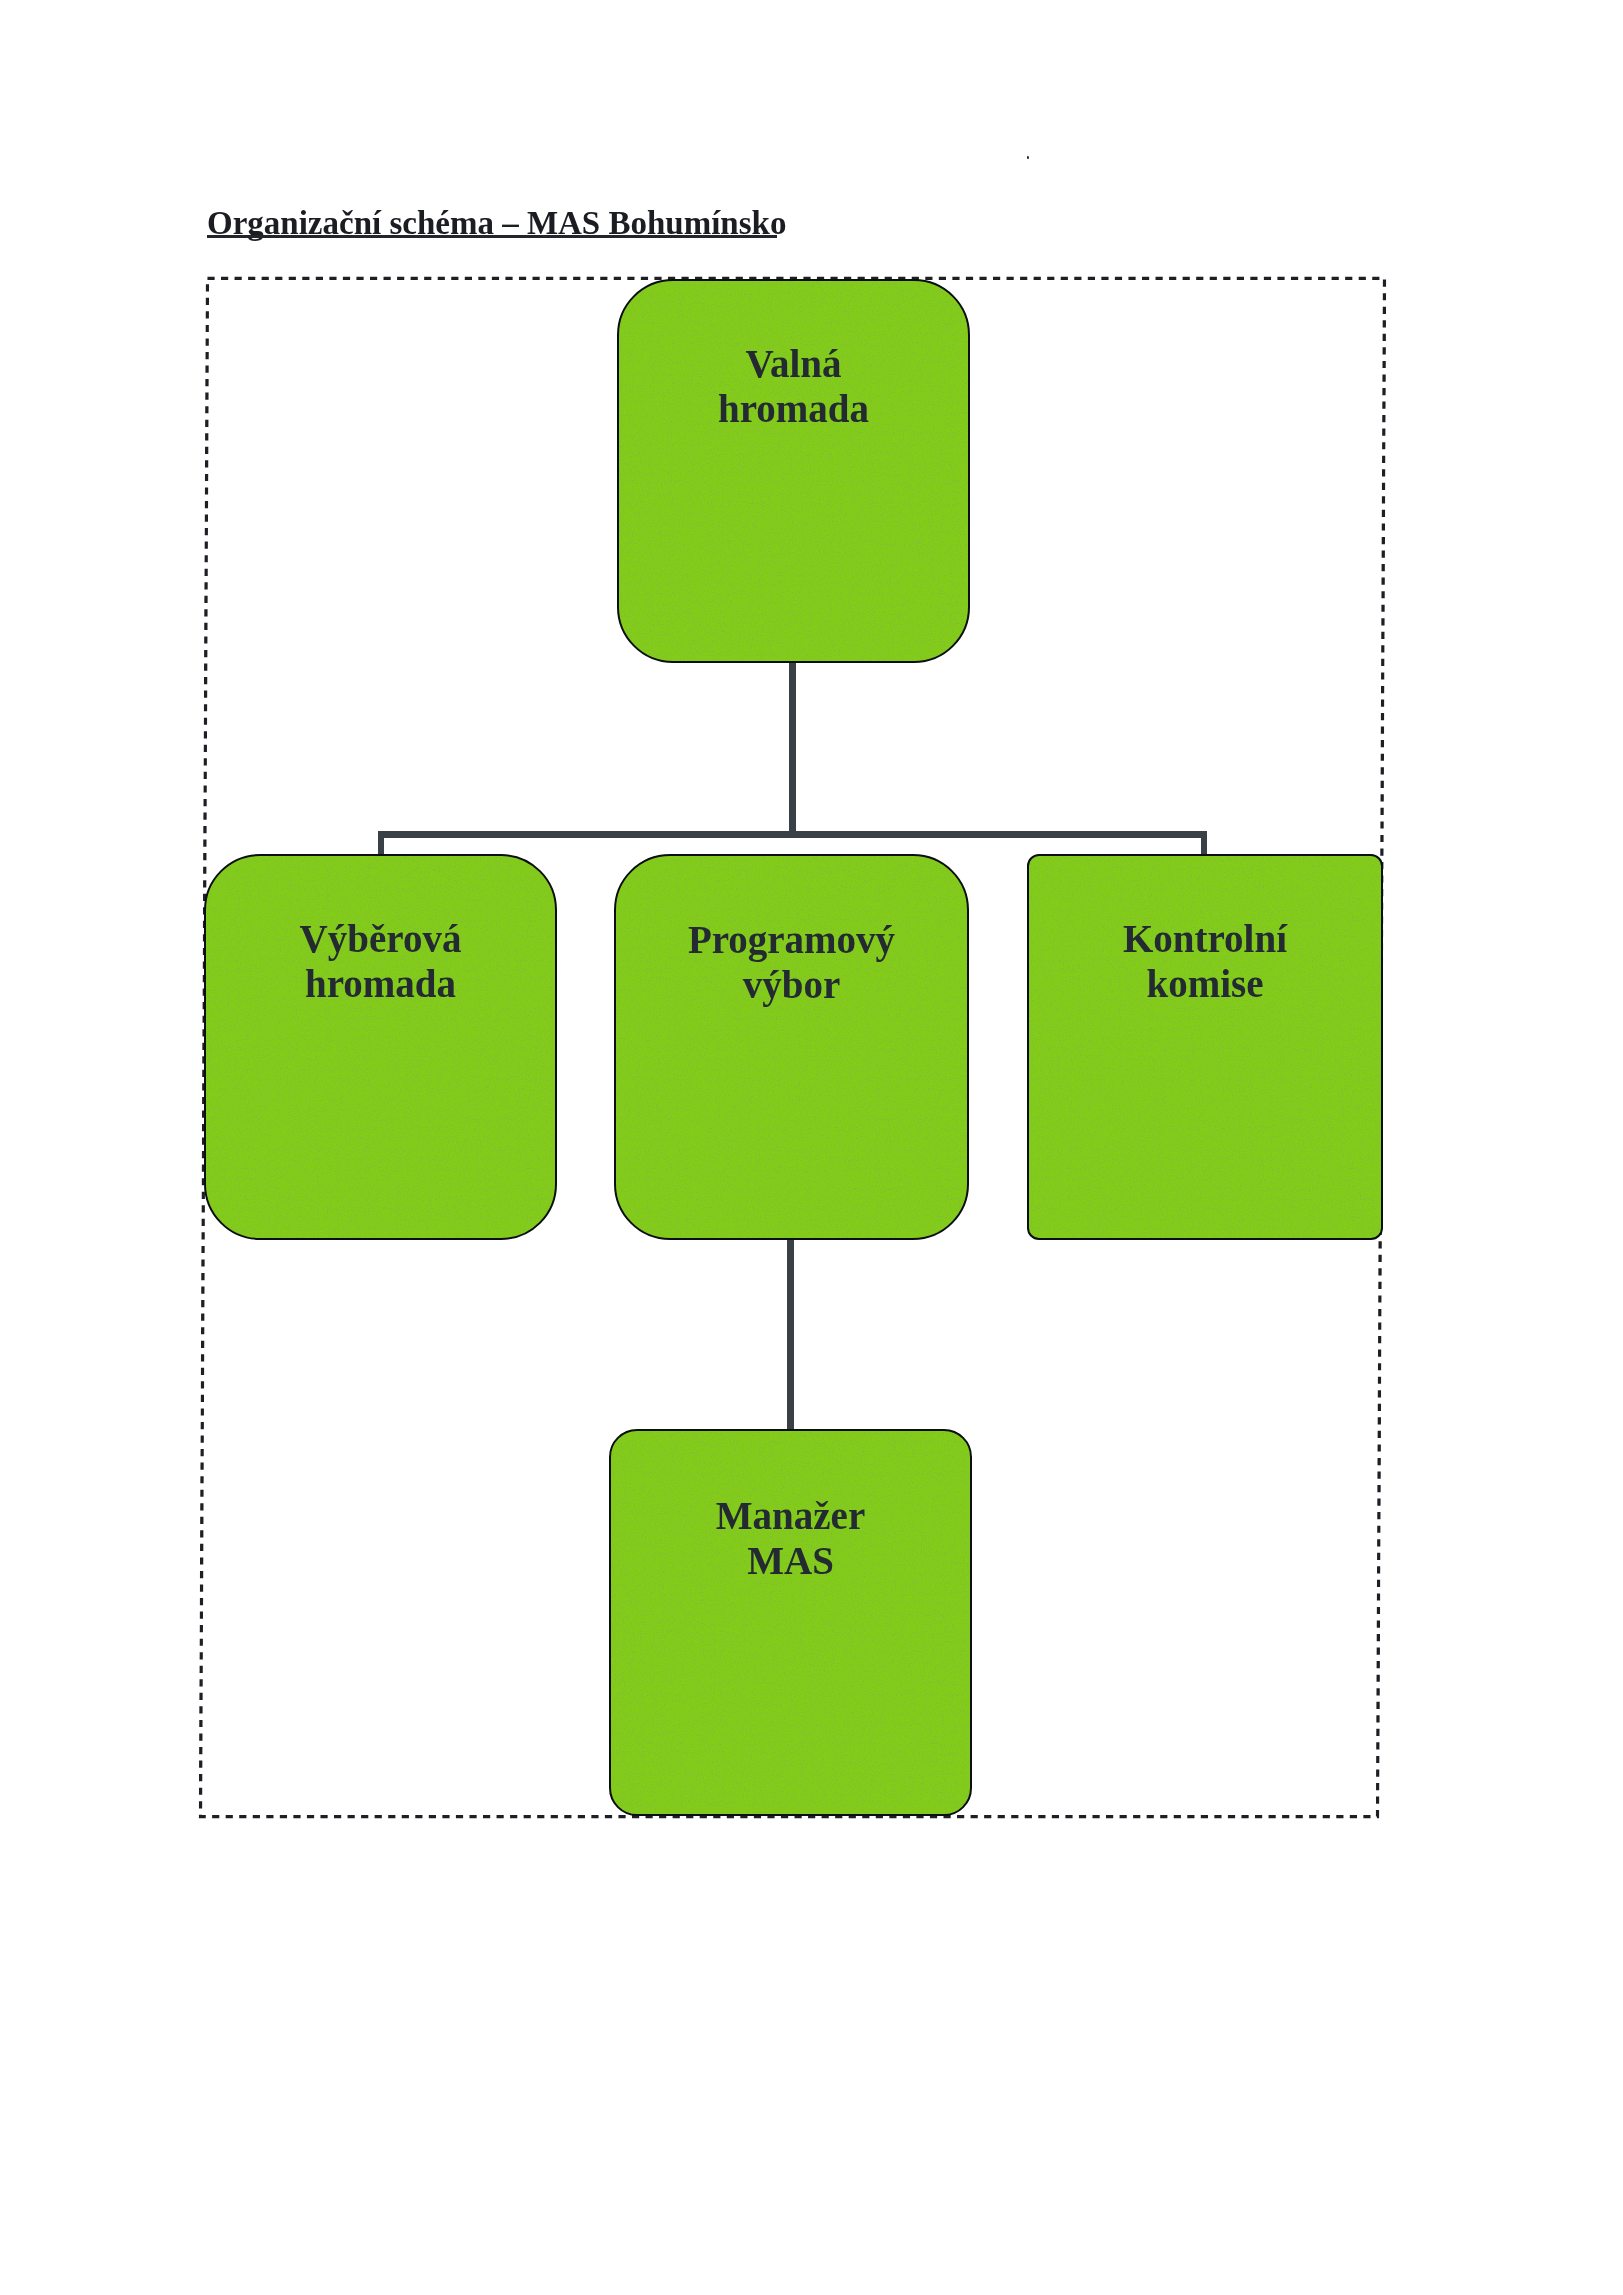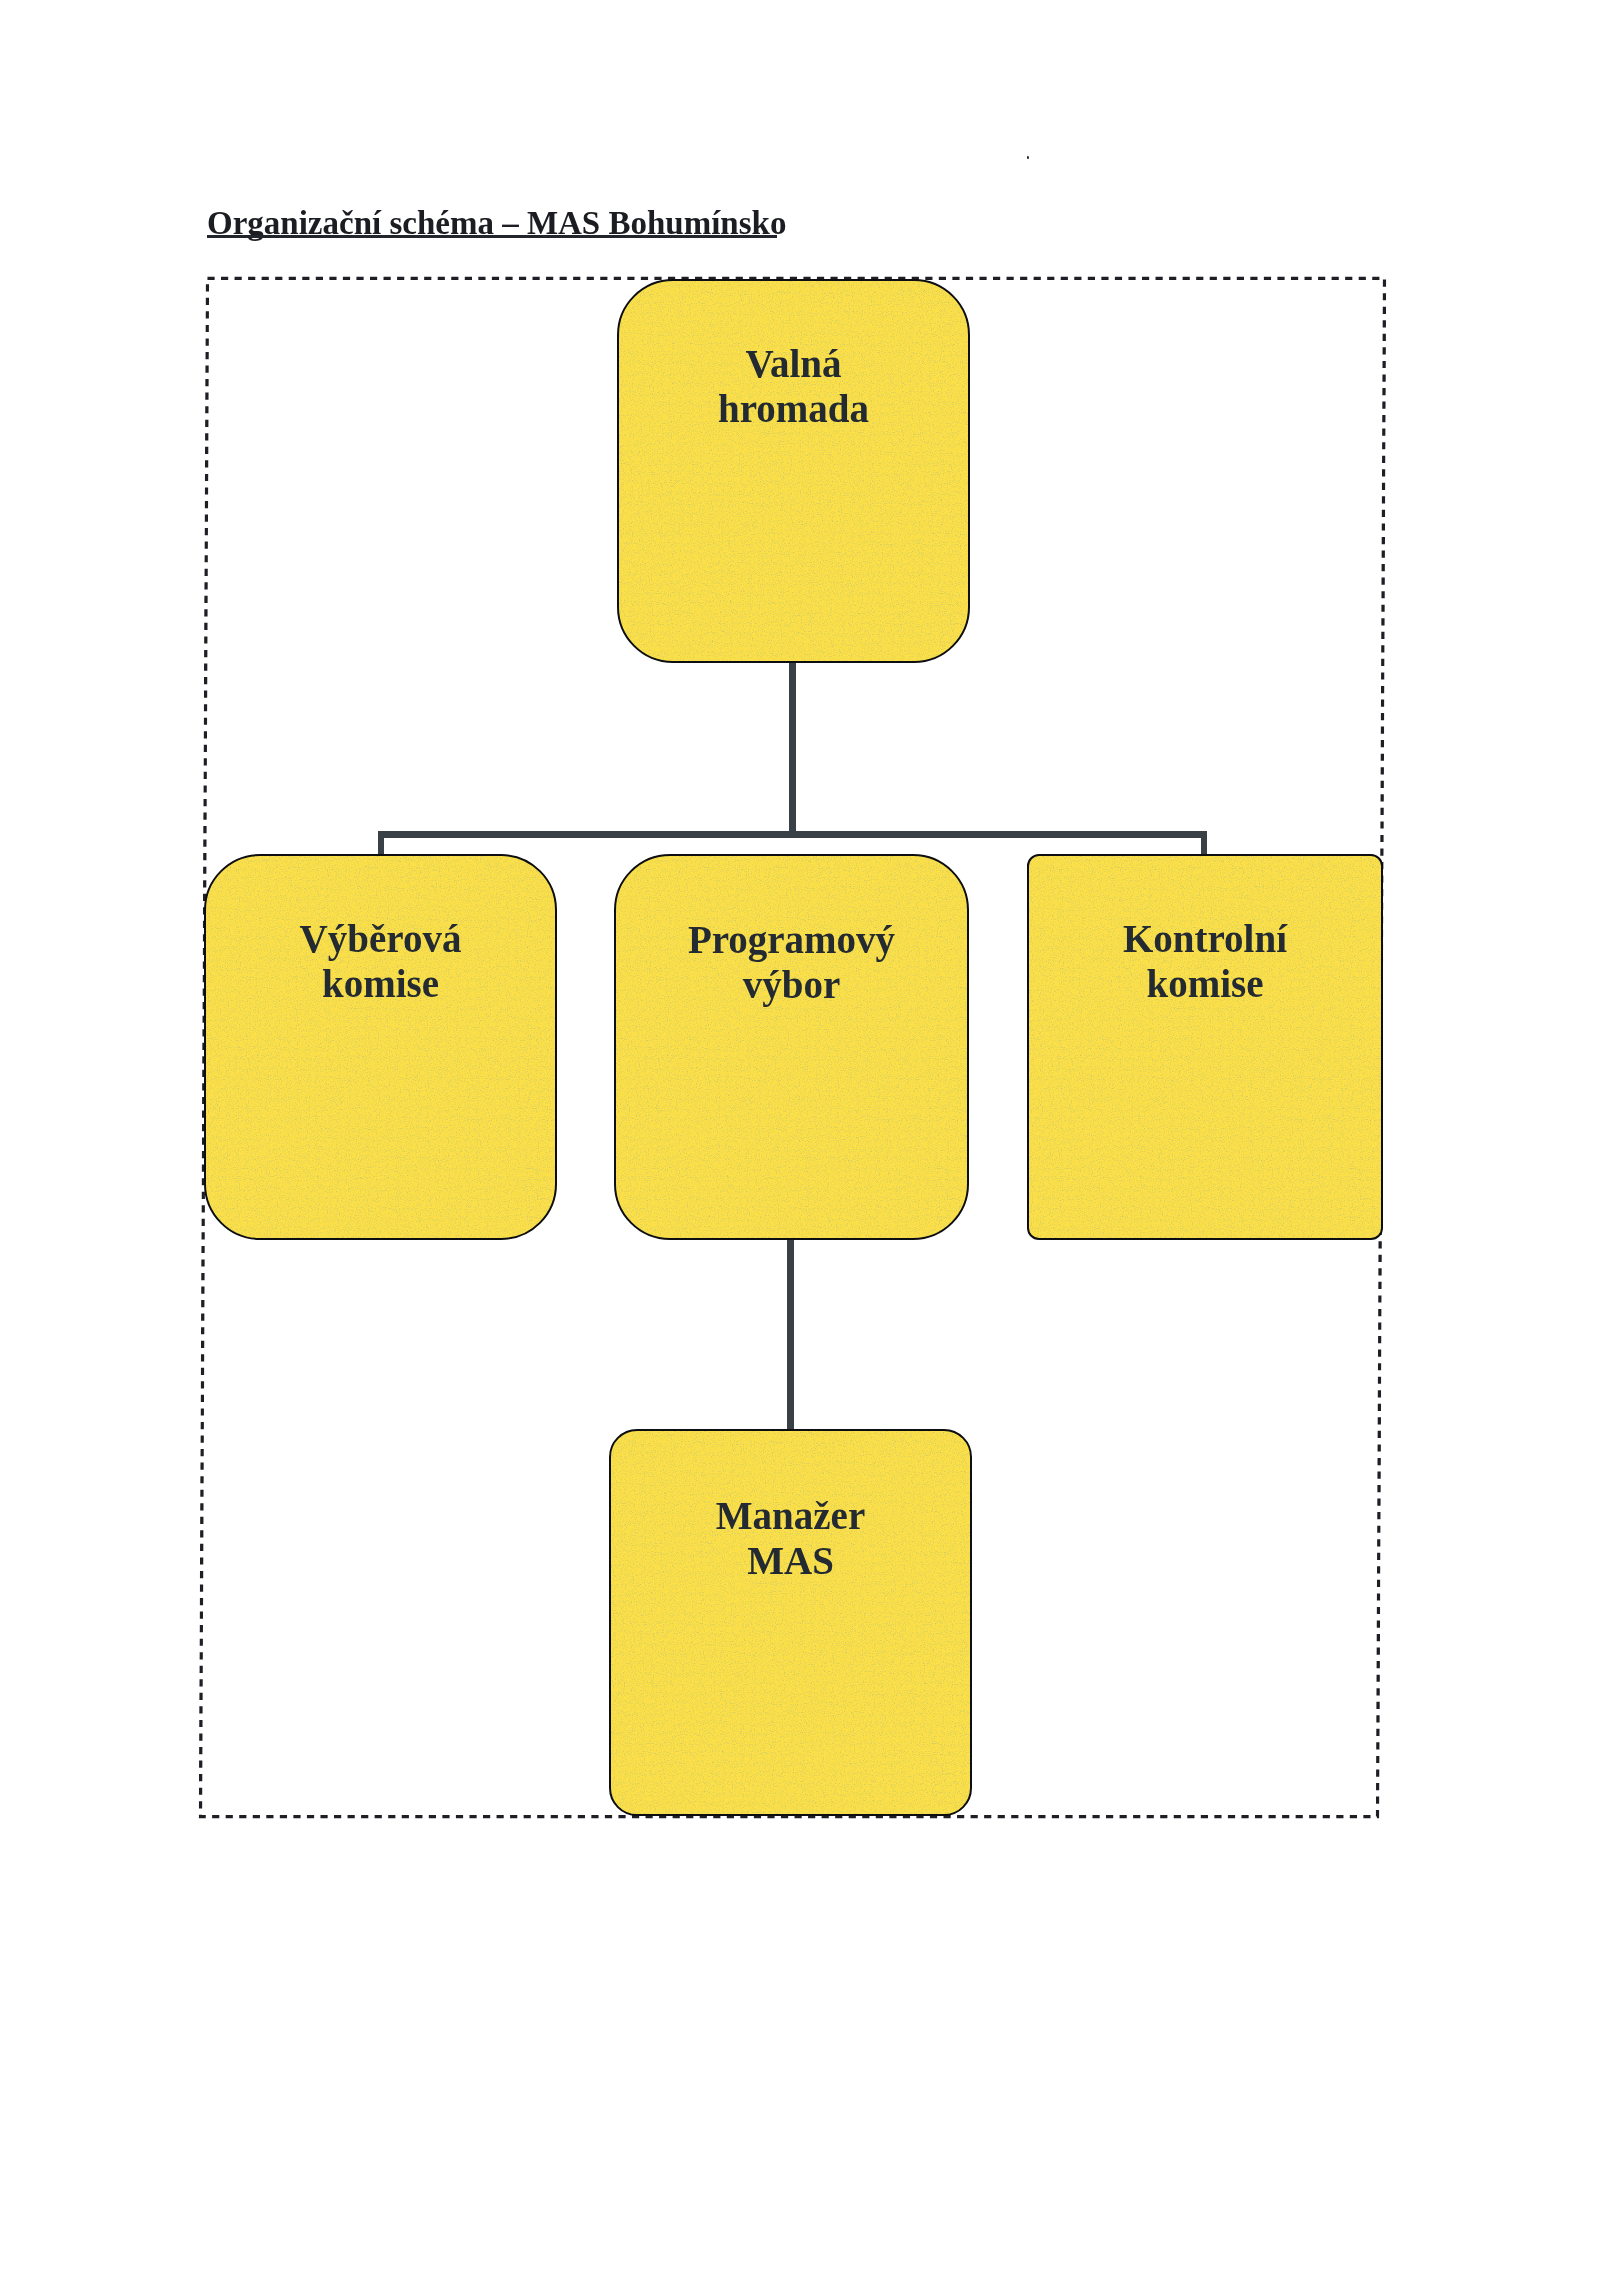--- a/index.html
+++ b/index.html
@@ -2,21 +2,21 @@
 <html style="font-size:10.5px"><head>
 <meta charset="utf-8">
 <title>Organizacni schema</title>
 <style>
   html,body{margin:0;padding:0;}
   body{width:1623px;height:2295px;background:#ffffff;font-family:"Liberation Serif",serif;overflow:hidden;position:relative;}
   #page{position:absolute;left:0;top:0;width:1623px;height:2041px;}
   .title{position:absolute;left:207px;top:205px;font-size:33px;font-weight:bold;color:#1b1d22;white-space:nowrap;}
   .title-underline{position:absolute;left:207px;top:235px;width:570px;height:3.3px;background:#22252b;}
   .dashed-frame{position:absolute;transform:skewX(-0.26deg);transform-origin:591px 771px;left:202px;top:276px;width:1181px;height:1543px;}
-  .node{position:absolute;background:#fde047;border:2px solid #0c0e11;box-sizing:border-box;overflow:hidden;}
+  .node{position:absolute;background:#84cc16;border:2px solid #0c0e11;box-sizing:border-box;overflow:hidden;}
   .node .grain{position:absolute;left:-2px;top:-2px;right:-2px;bottom:-2px;opacity:1;pointer-events:none;}
   .node .label{position:absolute;left:0;right:0;text-align:center;font-weight:bold;color:#232a31;font-size:39px;line-height:45px;white-space:pre-line;}
   .conn{position:absolute;background:#3a4146;}
   .speck{position:absolute;left:1027px;top:156px;width:2px;height:3.3px;background:#1a1c20;border-radius:40% 60% 50% 50%;opacity:.95;}
 </style>
 </head>
 <body>
 
 <div id="page">
   <svg width="0" height="0" style="position:absolute" aria-hidden="true">
@@ -43,21 +43,21 @@
 
   <div class="node" style="left:617px;top:279px;width:353px;height:384px;border-radius:56px;">
     <div class="grain" style="filter:url(#paperGrain);"></div>
     <div class="label" style="top:60px;">Valná
 hromada</div>
   </div>
 
   <div class="node" style="left:204px;top:854px;width:353px;height:386px;border-radius:56px;">
     <div class="grain" style="filter:url(#paperGrain);"></div>
     <div class="label" style="top:60px;">Výběrová
-komise</div>
+hromada</div>
   </div>
 
   <div class="node" style="left:614px;top:854px;width:355px;height:386px;border-radius:56px;padding-left:40px;">
     <div class="grain" style="filter:url(#paperGrain);"></div>
     <div class="label" style="top:61px;">Programový
 výbor</div>
   </div>
 
   <div class="node" style="left:1027px;top:854px;width:356px;height:386px;border-radius:12px;">
     <div class="grain" style="filter:url(#paperGrain);"></div>

